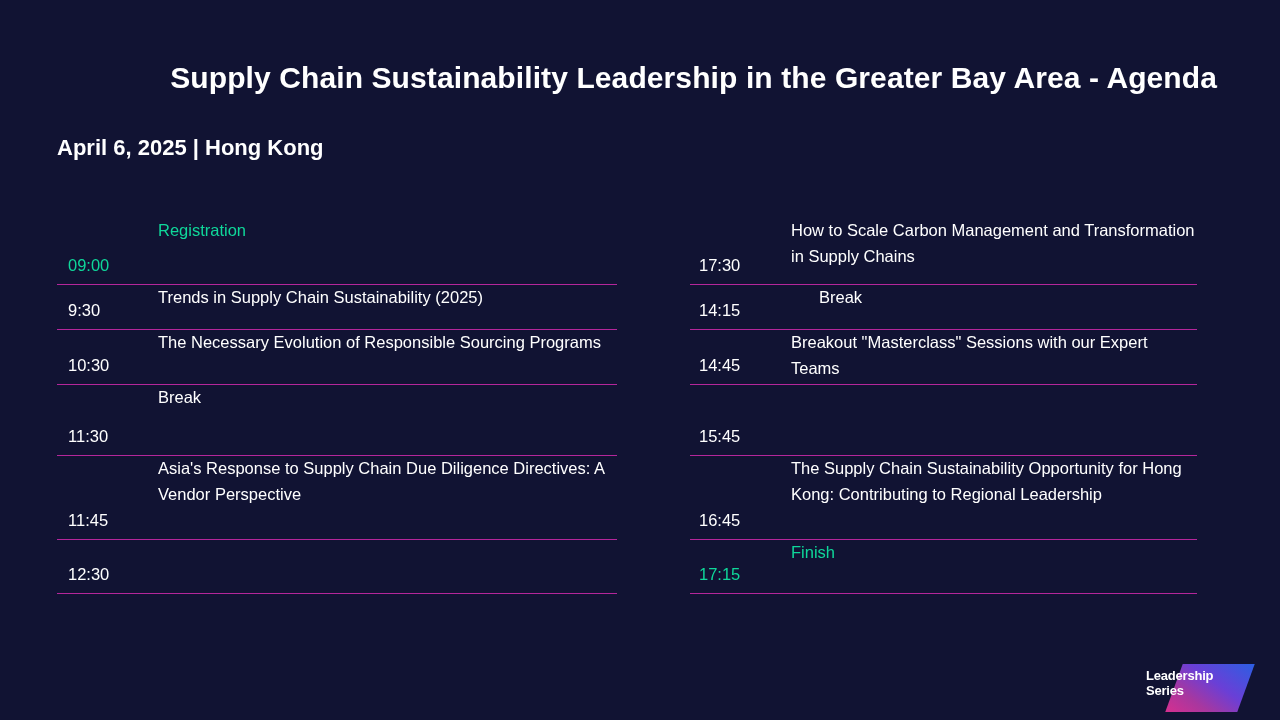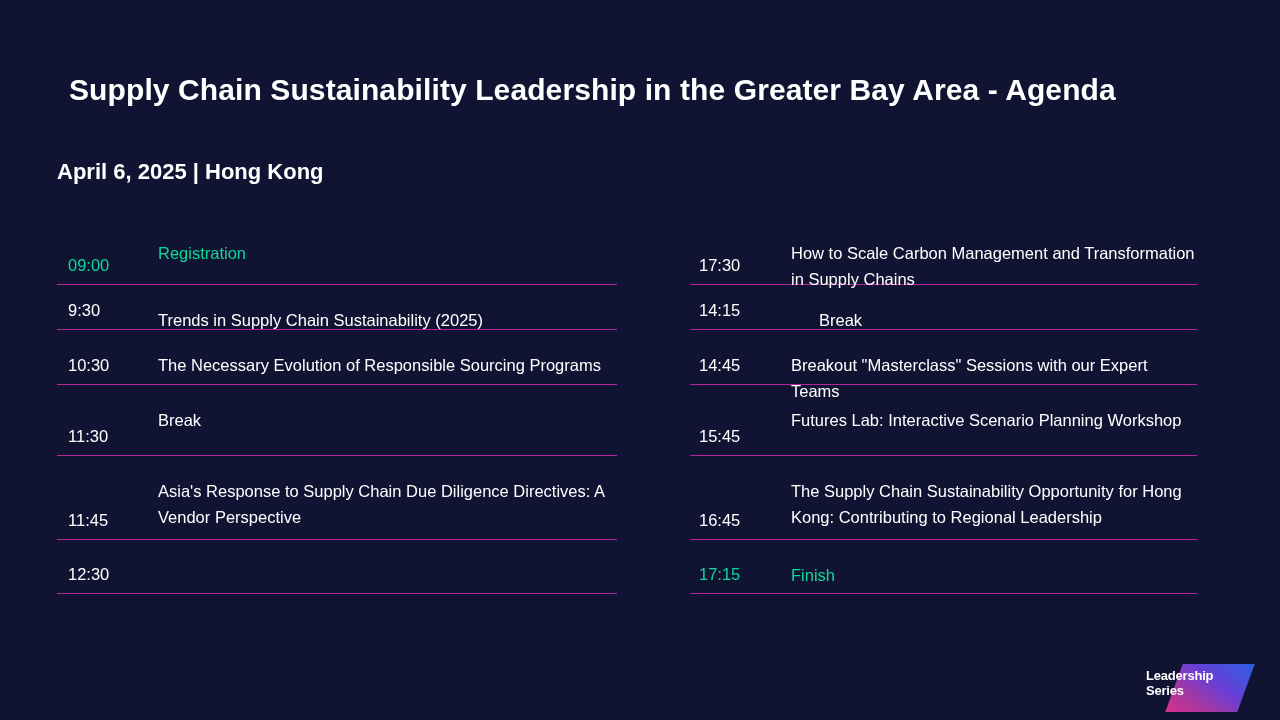--- a/index.html
+++ b/index.html
@@ -22,22 +22,23 @@
     left: 57px;
     top: 60px;
     width: 1160px;
   }
   .deck-title {
     font-size: 30px;
     font-weight: bold;
     color: #ffffff;
     letter-spacing: 0.1px;
     line-height: 1.2;
-    margin: 12px;
+    margin: 0;
     white-space: nowrap;
+    text-align: right;
   }
   .deck-subtitle {
     font-size: 22px;
     font-weight: bold;
     color: #ffffff;
     margin: 0;
     padding-top: 39px;
     line-height: 1.2;
     white-space: nowrap;
   }
@@ -73,21 +74,20 @@
   }
   .agenda-col.left  .time { width: 90px; padding-left: 11px; }
   .agenda-col.right .time { width: 92px; padding-left: 9px; }
 
   .agenda-row .title {
     flex: 1 1 auto;
     font-size: 16.5px;
     color: #ffffff;
     line-height: 1.55;
     align-self: flex-start;
-    margin-top: 23px;
   }
 
   
   .agenda-row .time.accent,
   .agenda-row .title.accent {
     color: #0fd79a;
   }
 
   
   .logo {
@@ -160,21 +160,20 @@
       <div class="agenda-row" style="height: 45px; gap: 28px;">
         <div class="time">14:15</div>
         <div class="title">Break</div>
       </div>
       <div class="agenda-row" style="height: 55px;">
         <div class="time">14:45</div>
         <div class="title">Breakout "Masterclass" Sessions with our Expert Teams</div>
       </div>
       <div class="agenda-row" style="height: 71px;">
         <div class="time">15:45</div>
-        <div class="title">Futures Lab: Interactive Scenario Planning Workshop</div>
       </div>
       <div class="agenda-row" style="height: 84px;">
         <div class="time">16:45</div>
         <div class="title">The Supply Chain Sustainability Opportunity for Hong Kong: Contributing to Regional Leadership</div>
       </div>
       <div class="agenda-row" style="height: 54px;">
         <div class="time accent">17:15</div>
         <div class="title accent">Finish</div>
       </div>
     </div>

